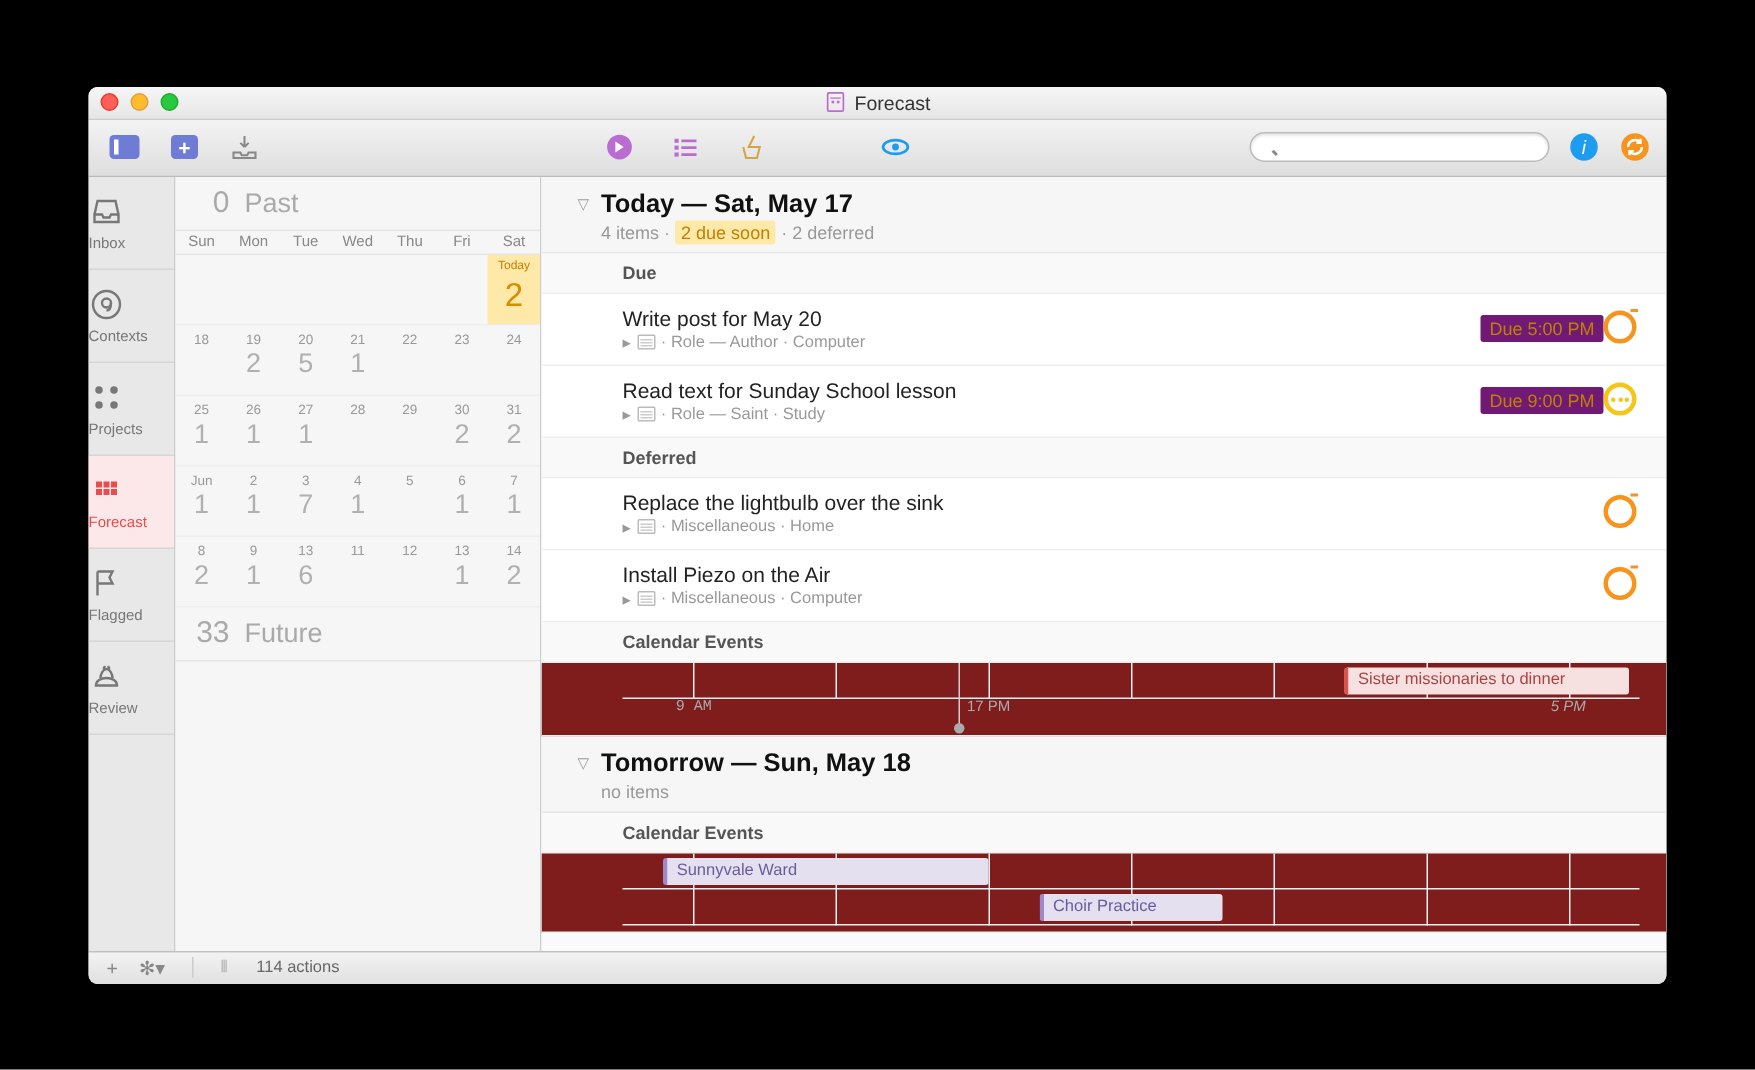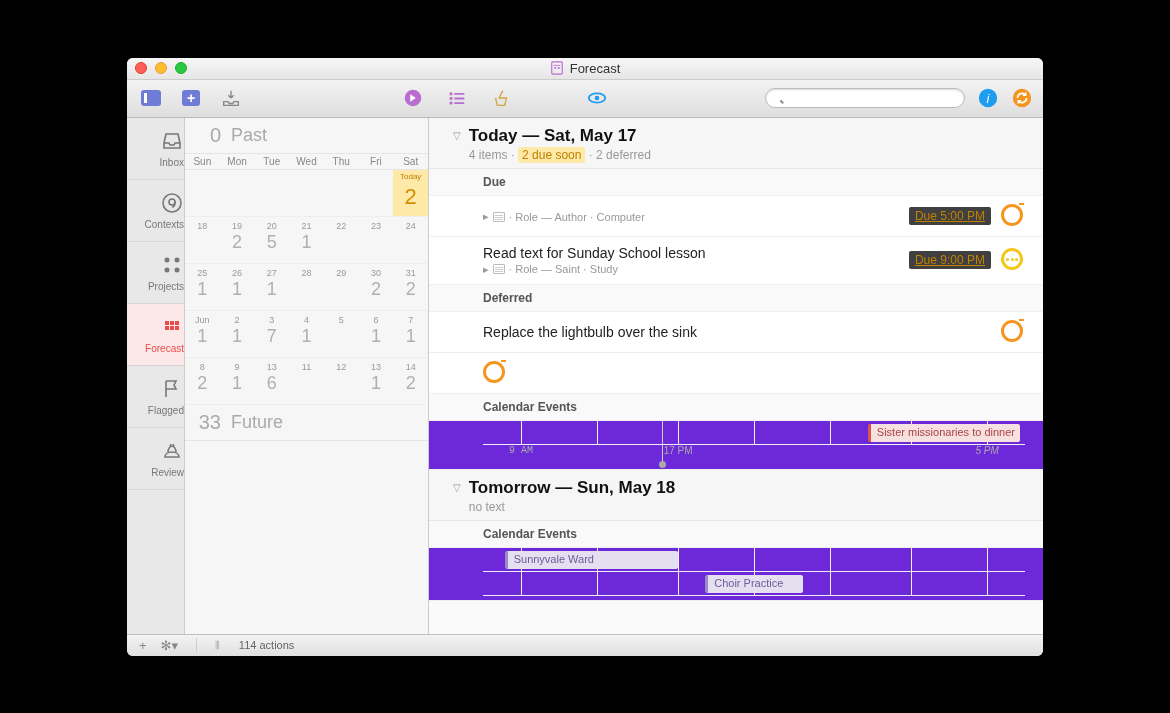--- a/index.html
+++ b/index.html
@@ -1,17 +1,17 @@
 <!DOCTYPE html>
 <html><head>
 <meta charset="utf-8">
 <style>
 * { box-sizing: border-box; margin: 0; padding: 0; font-family: -apple-system, "Helvetica Neue", Helvetica, Arial, sans-serif; }
 body { background: #000; display: flex; align-items: center; justify-content: center; width: 1170px; height: 713px; }
-.window { width: 916px; height: 598px; background: #fff; border-radius: 6px; box-shadow: 0 10px 40px rgba(0,0,0,.5); display: flex; flex-direction: column; overflow: hidden; }
+.window { width: 1052px; height: 598px; background: #fff; border-radius: 6px; box-shadow: 0 10px 40px rgba(0,0,0,.5); display: flex; flex-direction: column; overflow: hidden; }
 
 
 .titlebar { height: 22px; background: linear-gradient(#f6f6f6, #e6e6e6); display: flex; align-items: center; padding: 0 8px; border-bottom: 1px solid #ccc; position: relative; }
 .traffic { display: flex; gap: 8px; }
 .traffic span { width: 12px; height: 12px; border-radius: 50%; display: block; }
 .tl-close { background: #ff5f57; border: 1px solid #e33e32; }
 .tl-min { background: #ffbd2e; border: 1px solid #e09e3e; }
 .tl-max { background: #28c940; border: 1px solid #1dad2b; }
 .title { position: absolute; left: 0; right: 0; text-align: center; font-size: 13px; color: #333; display: flex; align-items: center; justify-content: center; gap: 6px; pointer-events: none; }
 .title-icon { width: 14px; height: 14px; }
@@ -28,21 +28,21 @@
 .search-wrap { position: relative; }
 .search-wrap::before { content: ""; position: absolute; left: 6px; top: 3px; width: 10px; height: 10px; border: 1.5px solid #888; border-radius: 50%; }
 .search-wrap::after { content: ""; position: absolute; left: 15px; top: 13px; width: 4px; height: 1.5px; background: #888; transform: rotate(45deg); }
 .tb-icon { width: 22px; height: 22px; }
 
 
 .body { flex: 1; display: flex; overflow: hidden; }
 
 
 .nav { width: 58px; background: #e8e8e8; border-right: 1px solid #ccc; display: flex; flex-direction: column; }
-.nav-item { height: 62px; display: flex; flex-direction: column; align-items: flex-end; justify-content: center; gap: 4px; border-bottom: 1px solid #d6d6d6; cursor: pointer; color: #777; }
+.nav-item { height: 62px; display: flex; flex-direction: column; align-items: flex-start; justify-content: center; gap: 4px; border-bottom: 1px solid #d6d6d6; cursor: pointer; color: #777; }
 .nav-item.active { background: #fce8e8; color: #e84c4c; }
 .nav-item .ico { width: 24px; height: 24px; }
 .nav-item .lbl { font-size: 10px; }
 
 
 .calcol { width: 244px; background: #f6f6f6; border-right: 1px solid #ccc; overflow: hidden; }
 .sumrow { display: flex; align-items: center; height: 36px; padding: 0 12px; border-bottom: 1px solid #e5e5e5; gap: 10px; }
 .sumcount { font-size: 20px; color: #aaa; width: 24px; text-align: right; }
 .sumlabel { font-size: 18px; color: #aaa; }
 .dayheads { display: flex; padding: 2px 0; border-bottom: 1px solid #e5e5e5; }
@@ -62,32 +62,32 @@
 .dayhdr { padding: 8px 24px 6px; border-bottom: 1px solid #e5e5e5; background: #f6f6f6; display: flex; gap: 8px; align-items: flex-start; }
 .disclosure { color: #999; font-size: 10px; margin-top: 4px; cursor: pointer; }
 .dayhdr h2 { font-size: 17px; font-weight: 600; color: #111; }
 .daymeta { font-size: 12px; color: #999; margin-top: 2px; }
 .daymeta .warn { background: #ffe9a9; color: #c08000; padding: 1px 4px; border-radius: 2px; margin-top: 11px; }
 .sect { padding: 6px 54px; font-size: 12px; font-weight: 600; color: #555; border-bottom: 1px solid #eee; background: #f9f9f9; }
 .task { padding: 8px 18px 8px 54px; border-bottom: 1px solid #eee; display: flex; align-items: center; background: #fff; }
 .task .tbody { flex: 1; }
 .task .tname { font-size: 14px; color: #222; }
 .task .tmeta { font-size: 11px; color: #999; margin-top: 2px; display: flex; align-items: center; gap: 4px; }
-.task .due { font-size: 12px; color: #c08000; background: #404040; padding: 2px 6px; border-radius: 2px; margin-right: 10px; text-decoration: underline; }
+.task .due { font-size: 12px; color: #c08000; background: #701a75; padding: 2px 6px; border-radius: 2px; margin-right: 0; }
 .task .status { width: 24px; height: 24px; }
 .ring-orange { width: 22px; height: 22px; border: 3px solid #f7941d; border-radius: 50%; position: relative; }
 .ring-orange::after { content: ""; position: absolute; width: 5px; height: 2px; background: #f7941d; top: -4px; right: -4px; }
 .ring-yellow { width: 22px; height: 22px; border: 3px solid #f5c518; border-radius: 50%; display: flex; align-items: center; justify-content: center; }
 .ring-yellow span { display: flex; gap: 1.5px; }
 .ring-yellow span i { width: 3px; height: 3px; background: #f5c518; border-radius: 50%; display: block; }
 .note-icon { width: 12px; height: 10px; border: 1px solid #bbb; border-radius: 1px; display: inline-block; position: relative; }
 .note-icon::before { content: ""; position: absolute; left: 1px; top: 2px; right: 1px; height: 1px; background: #ccc; box-shadow: 0 2px 0 #ccc, 0 4px 0 #ccc; }
 
 
-.timeline { background: #6d28d9; padding: 0 18px 4px 54px; border-bottom: 1px solid #eee; }
+.timeline { background: #7f1d1d; padding: 0 18px 4px 54px; border-bottom: 1px solid #eee; }
 .tl-row { height: 24px; position: relative; border-bottom: 1px solid #f0f0f0; }
 .tl-event { position: absolute; height: 18px; top: 3px; font-size: 11px; padding: 2px 6px; border-radius: 2px; white-space: nowrap; }
 .tl-red { color: #a94442; background: #f7e0e0; border-left: 3px solid #d9534f; }
 .tl-purple { color: #6b5b9a; background: #e5e0f0; border-left: 3px solid #9b89c9; }
 .tl-axis { height: 20px; position: relative; font-size: 10px; color: #aaa; }
 .tl-axis span { position: absolute; transform: translateX(-50%); }
 .tl-now { position: absolute; top: 0; bottom: 0; width: 1px; background: #ccc; }
 .tl-now::after { content: ""; position: absolute; bottom: -3px; left: -3px; width: 7px; height: 7px; background: #aaa; border-radius: 50%; }
 .tl-grid { position: absolute; top: 0; bottom: 0; width: 1px; background: #f2f2f2; }
 .tl-body { position: relative; }
@@ -426,20 +426,21 @@
     <div class="dayhdr">
       <span class="disclosure">▽</span>
       <div>
         <h2>Today — Sat, May 17</h2>
         <div class="daymeta">4 items · <span class="warn">2 due soon</span> · 2 deferred</div>
       </div>
     </div>
           <div class="sect">Due</div>
           <div class="task">
         <div class="tbody">
+          <div class="tname">Write post for May 20</div>
           <div class="tmeta">▸<span class="note-icon"></span> · Role — Author · Computer</div>
         </div>
         <span class="due">Due 5:00 PM</span>
         <div class="status">
               <div class="ring-orange"></div>
             </div>
           </div>
           <div class="task">
         <div class="tbody">
           <div class="tname">Read text for Sunday School lesson</div>
@@ -453,27 +454,32 @@
                   <i></i>
                   <i></i>
                 </span>
               </div>
             </div>
           </div>
           <div class="sect">Deferred</div>
           <div class="task">
         <div class="tbody">
           <div class="tname">Replace the lightbulb over the sink</div>
+          <div class="tmeta">▸<span class="note-icon"></span> · Miscellaneous · Home</div>
         </div>
 
         <div class="status">
               <div class="ring-orange"></div>
             </div>
           </div>
           <div class="task">
+        <div class="tbody">
+          <div class="tname">Install Piezo on the Air</div>
+          <div class="tmeta">▸<span class="note-icon"></span> · Miscellaneous · Computer</div>
+        </div>
 
         <div class="status">
               <div class="ring-orange"></div>
             </div>
           </div>
           <div class="sect">Calendar Events</div>
           <div class="timeline">
             <div class="tl-body">
               <div class="tl-grid" style="left: 7%;"></div>
               <div class="tl-grid" style="left: 21%;"></div>
@@ -492,21 +498,21 @@
               <span style="left: 36%;">17 PM</span>
               <span style="left: 93%; font-style: italic;">5 PM</span>
             </div>
           </div>
         </div>
         <div class="daygroup">
     <div class="dayhdr">
       <span class="disclosure">▽</span>
       <div>
         <h2>Tomorrow — Sun, May 18</h2>
-        <div class="daymeta">no text</div>
+        <div class="daymeta">no items</div>
       </div>
     </div>
           <div class="sect">Calendar Events</div>
           <div class="timeline">
             <div class="tl-body">
               <div class="tl-grid" style="left: 7%;"></div>
               <div class="tl-grid" style="left: 21%;"></div>
               <div class="tl-grid" style="left: 36%;"></div>
               <div class="tl-grid" style="left: 50%;"></div>
               <div class="tl-grid" style="left: 64%;"></div>

